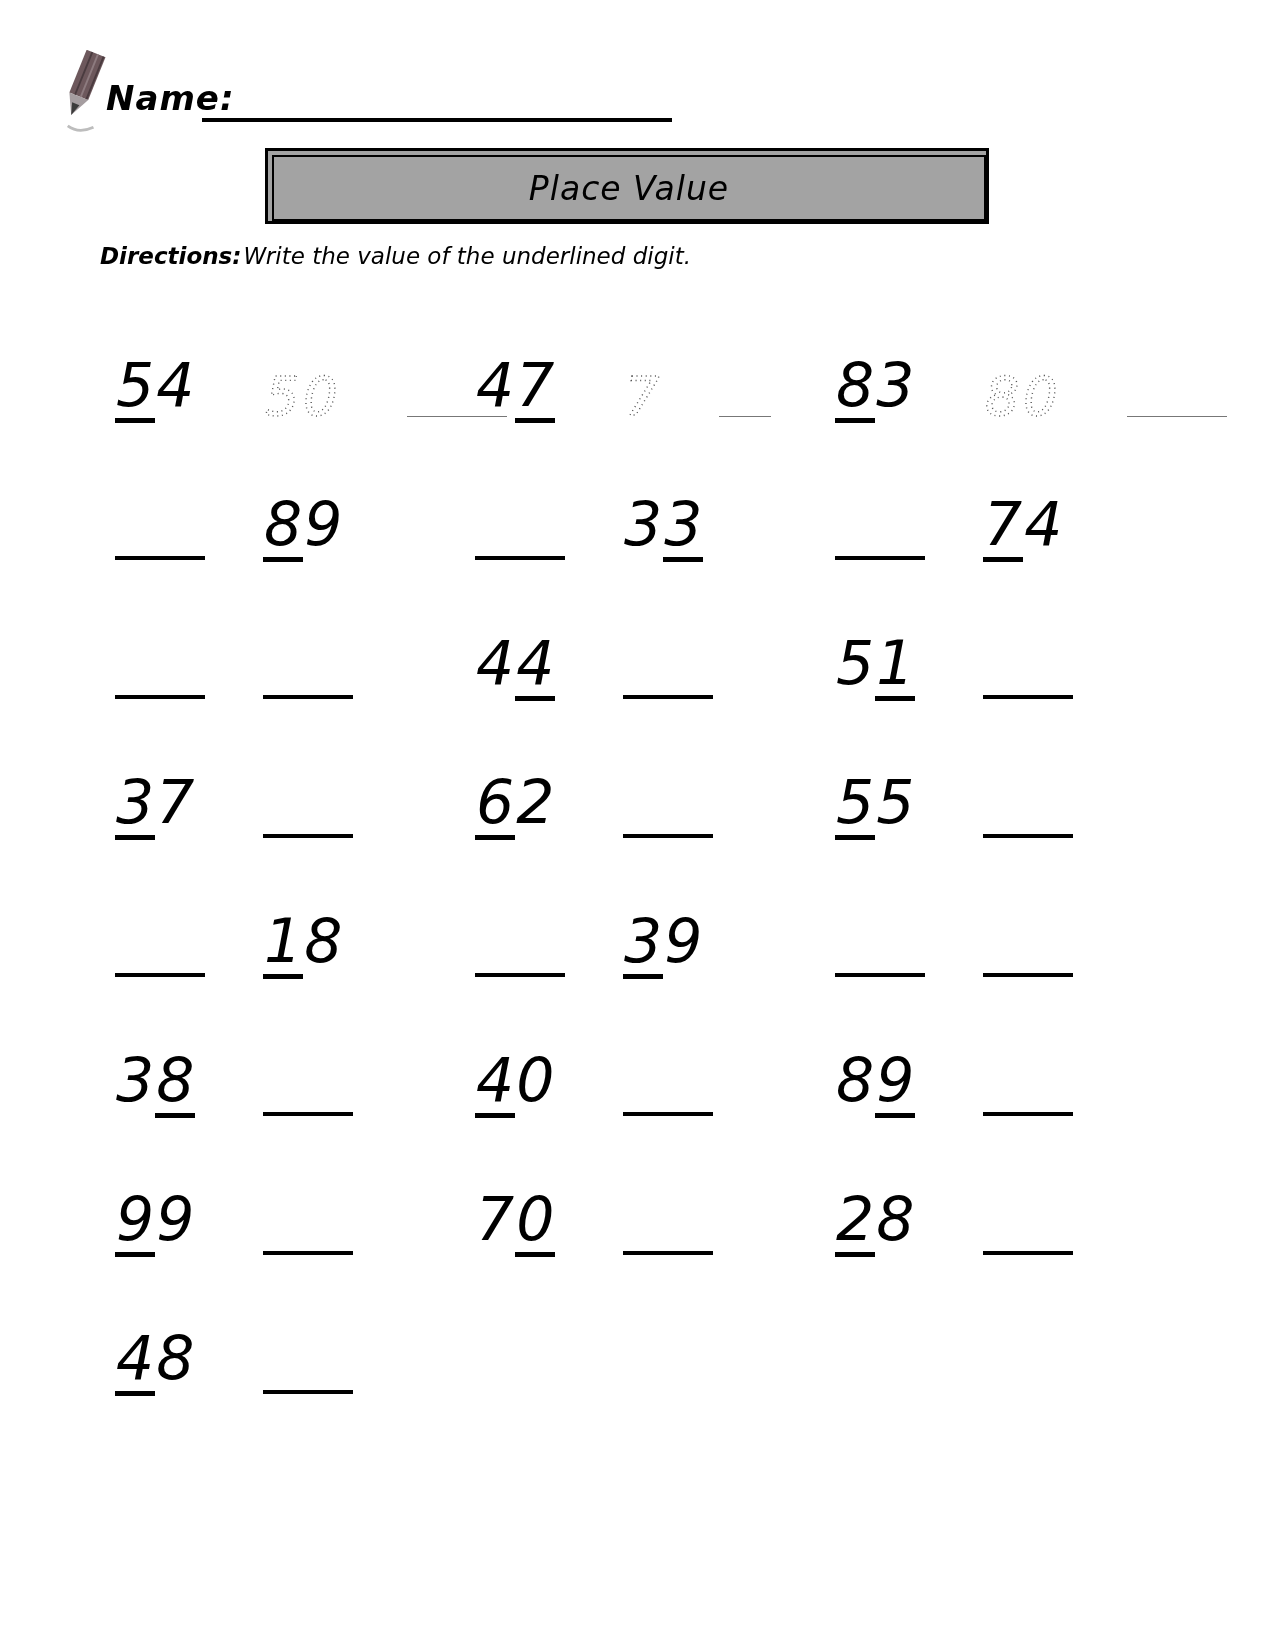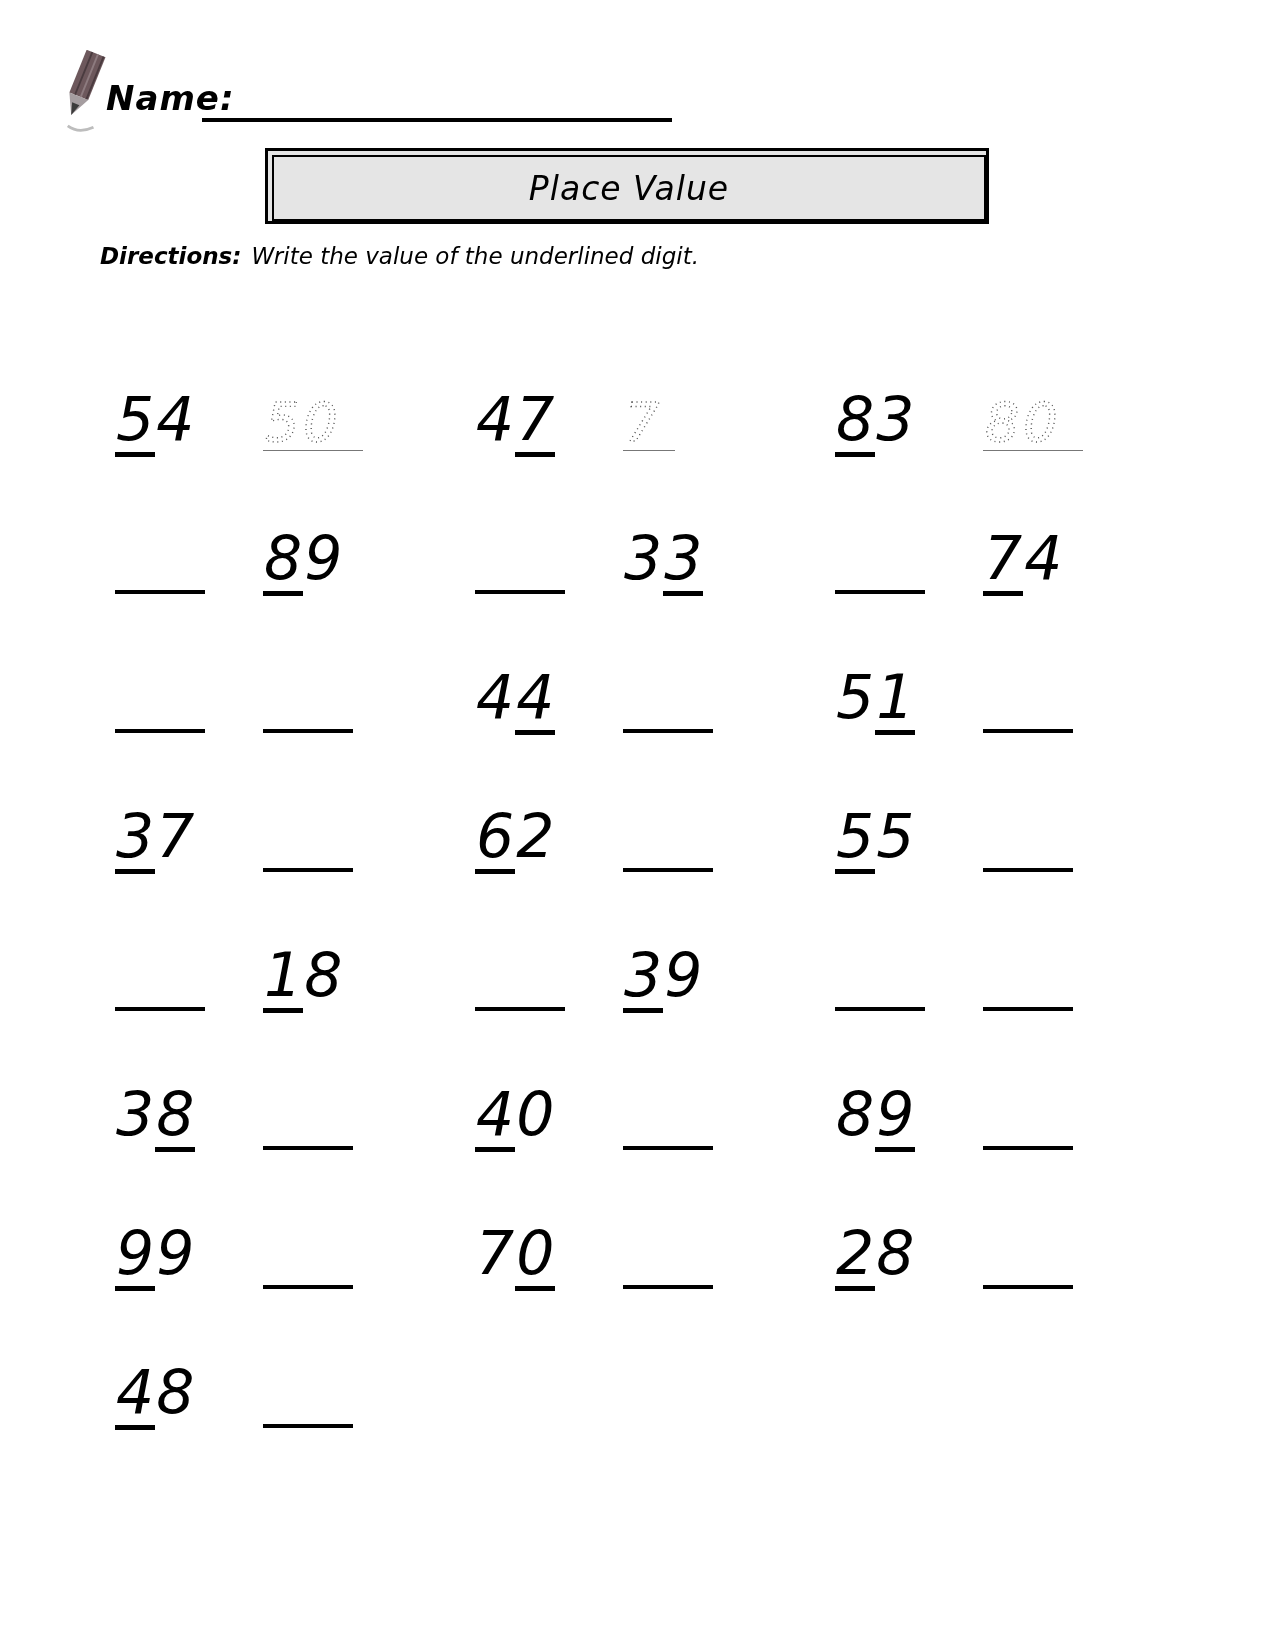--- a/index.html
+++ b/index.html
@@ -12,43 +12,43 @@
     color:#000;
     overflow:hidden;
     font-style:italic;
   }
   
   .pencil{position:absolute;left:56px;top:50px;width:56px;height:84px;}
   .name-row{position:absolute;left:106px;top:78px;font-size:34px;font-weight:600;letter-spacing:1px;}
   .name-line{position:absolute;left:202px;top:76px;width:470px;height:42px;border-bottom:4px solid #000;}
   .title-box{
     position:absolute;left:265px;top:148px;width:710px;height:62px;
-    border:3px solid #000;padding:4px;box-sizing:content-box;background:#e5e5e5;
+    border:3px solid #000;padding:4px;box-sizing:content-box;background:#a3a3a3;
   }
   .title-inner{
     width:100%;height:100%;border:2px solid #000;
     display:flex;align-items:center;justify-content:center;
     font-size:33px;letter-spacing:1px;
   }
   .directions{position:absolute;left:100px;top:243px;font-size:23px;}
-  .directions .lbl{font-weight:bold;margin-right:10px;}
+  .directions .lbl{font-weight:bold;margin-right:2px;}
   
   .worksheet{
-    position:absolute;left:115px;top:318px;
+    position:absolute;left:115px;top:284px;
     display:grid;
     grid-template-columns:148px 212px 148px 212px 148px 212px;
     grid-auto-rows:139px;
     align-items:end;
   }
   .num-cell{font-size:60px;line-height:1;white-space:nowrap;}
   .digit{display:inline-block;padding:0 1px 3px 1px;letter-spacing:0;}
   .digit.u{border-bottom:5px solid #000;}
   .ans-cell{display:flex;flex-direction:column;align-items:flex-start;justify-content:flex-end;}
   .blank-line{width:90px;height:0;border-bottom:4px solid #000;margin-bottom:2px;}
-  .trace-wrap{display:flex;flex-direction:column;align-items:flex-end;}
+  .trace-wrap{display:flex;flex-direction:row;align-items:flex-end;gap:44px;}
   .trace-text{
     fill:none;stroke:#555;stroke-width:1.4;stroke-dasharray:1 3.6;
     font-family:"DejaVu Sans", sans-serif;font-size:54px;letter-spacing:4px;
   }
   .trace-underline{height:0;border-bottom:1.5px solid #777;margin-top:1px;margin-bottom:6px;}
 </style>
 </head>
 <body>
 
 <div class="page">

